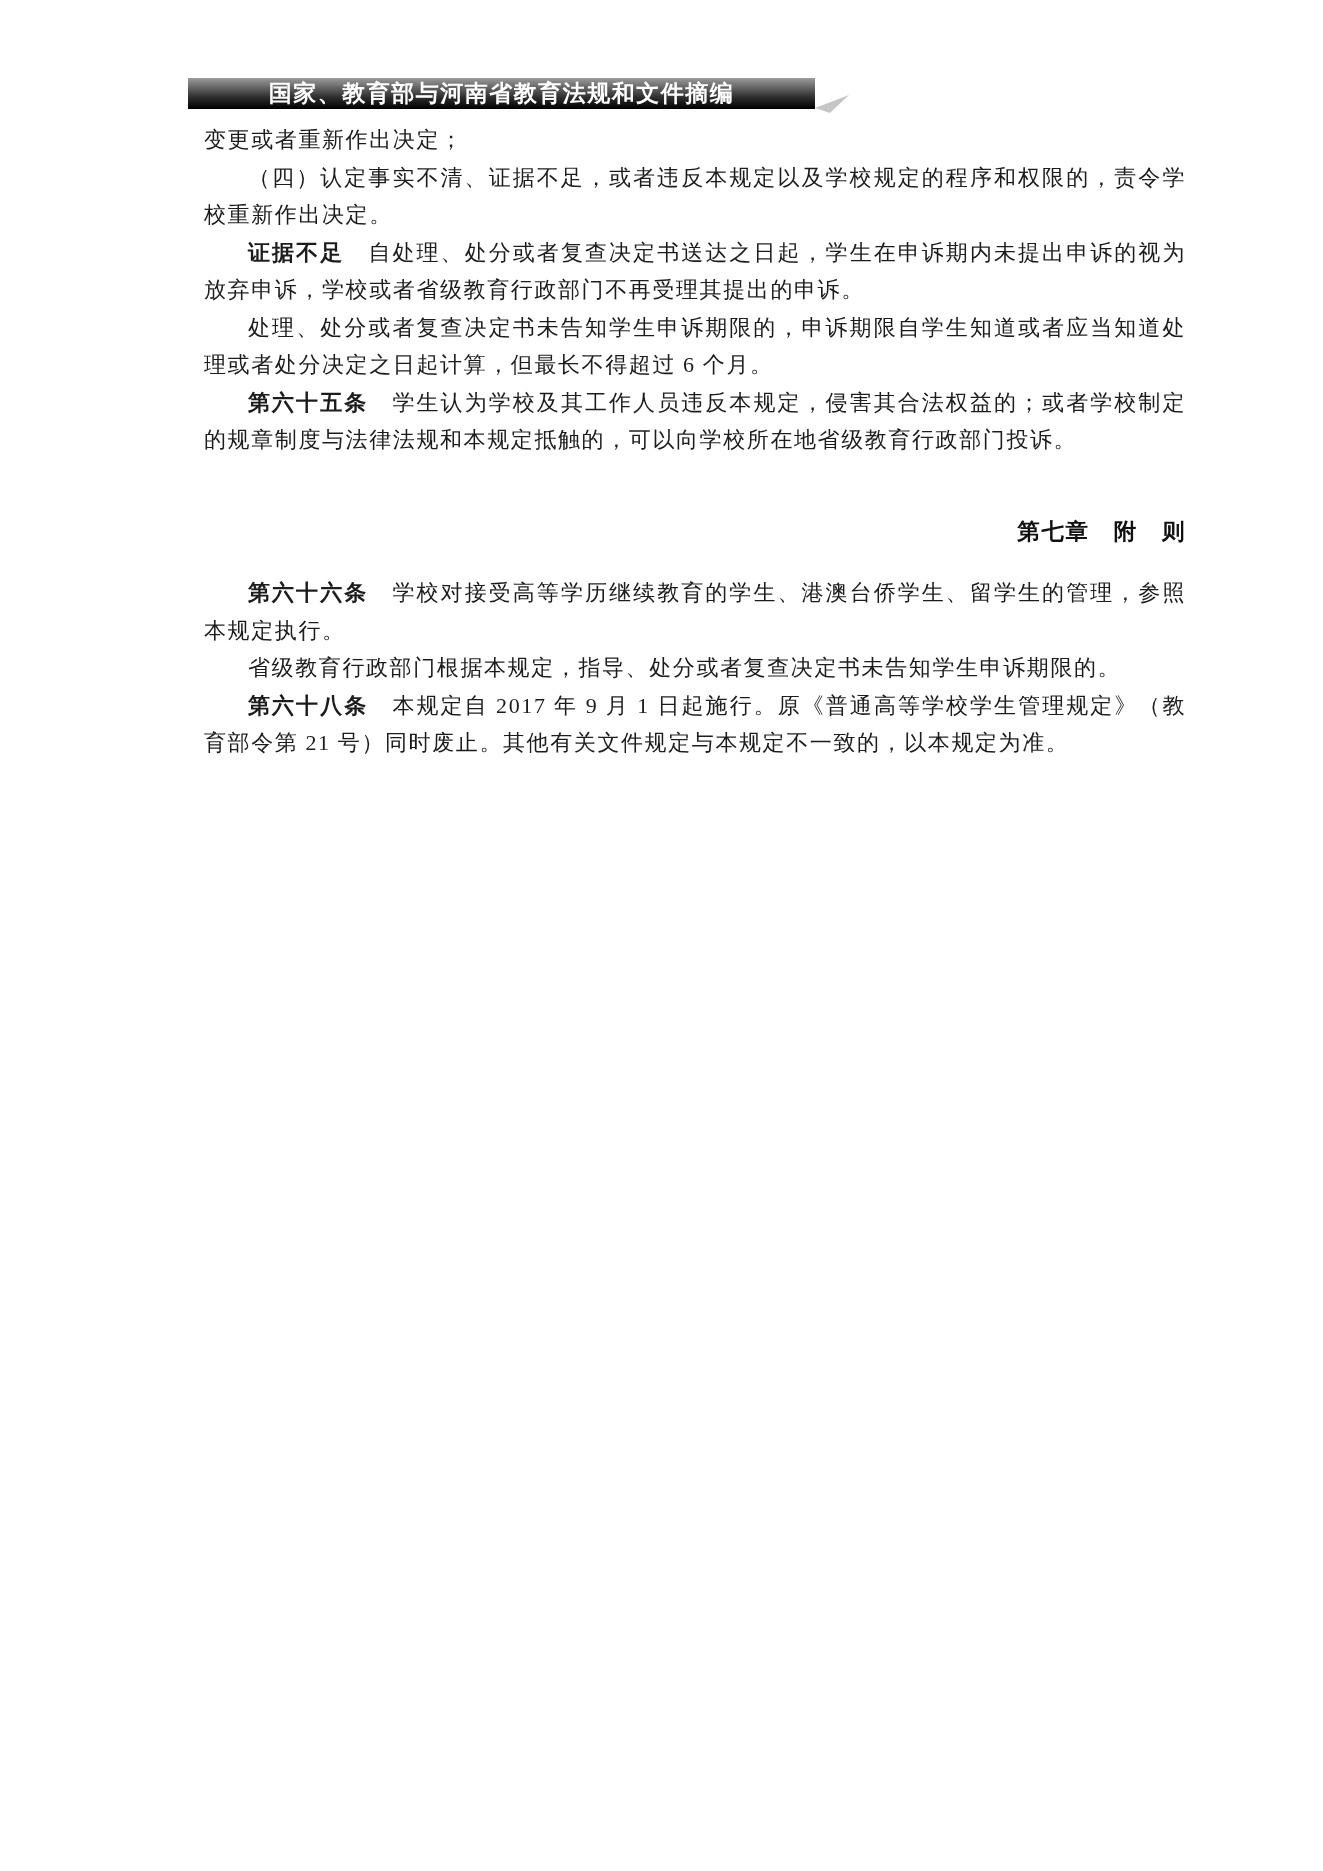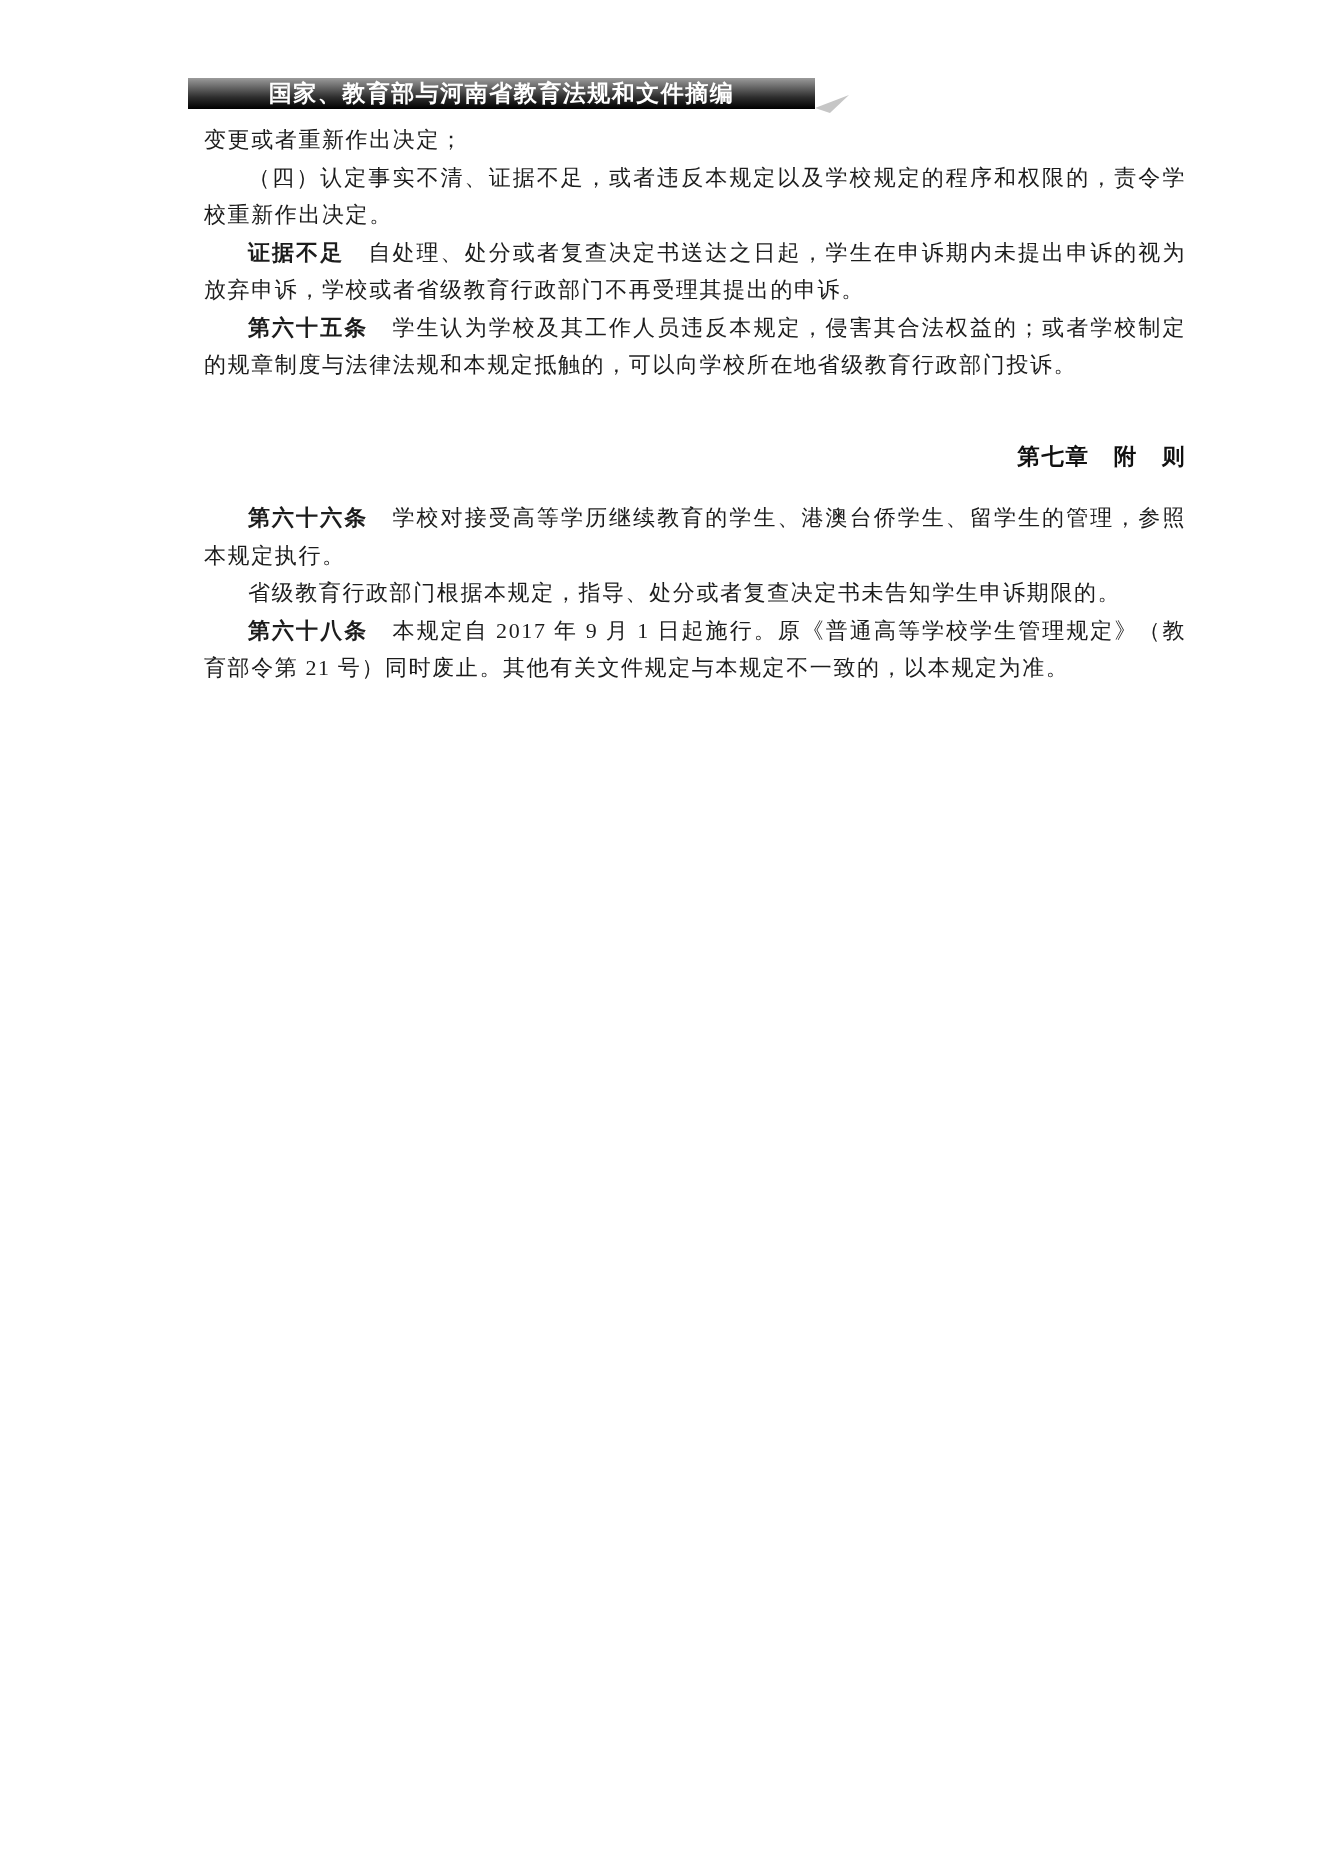--- a/index.html
+++ b/index.html
@@ -100,20 +100,21 @@
   <div class="banner-arrow"></div>
 
   <div class="doc-body">
 
     <p class="para no-indent"><span>变更或者重新作出决定；</span></p>
 
     <p class="para"><span>（四）认定事实不清、证据不足，或者违反本规定以及学校规定的程序和权限的，责令学校重新作出决定。</span></p>
 
     <p class="para"><span class="lead">证据不足</span><span>自处理、处分或者复查决定书送达之日起，学生在申诉期内未提出申诉的视为放弃申诉，学校或者省级教育行政部门不再受理其提出的申诉。</span></p>
 
+    <p class="para"><span>处理、处分或者复查决定书未告知学生申诉期限的，申诉期限自学生知道或者应当知道处理或者处分决定之日起计算，但最长不得超过 6 个月。</span></p>
 
     <p class="para"><span class="lead">第六十五条</span><span>学生认为学校及其工作人员违反本规定，侵害其合法权益的；或者学校制定的规章制度与法律法规和本规定抵触的，可以向学校所在地省级教育行政部门投诉。</span></p>
 
 
     <p class="para chapter-heading">第七章　附　则</p>
 
     <p class="para"><span class="lead">第六十六条</span><span>学校对接受高等学历继续教育的学生、港澳台侨学生、留学生的管理，参照本规定执行。</span></p>
 
 
     <p class="para"><span>省级教育行政部门根据本规定，指导、处分或者复查决定书未告知学生申诉期限的。</span></p>

